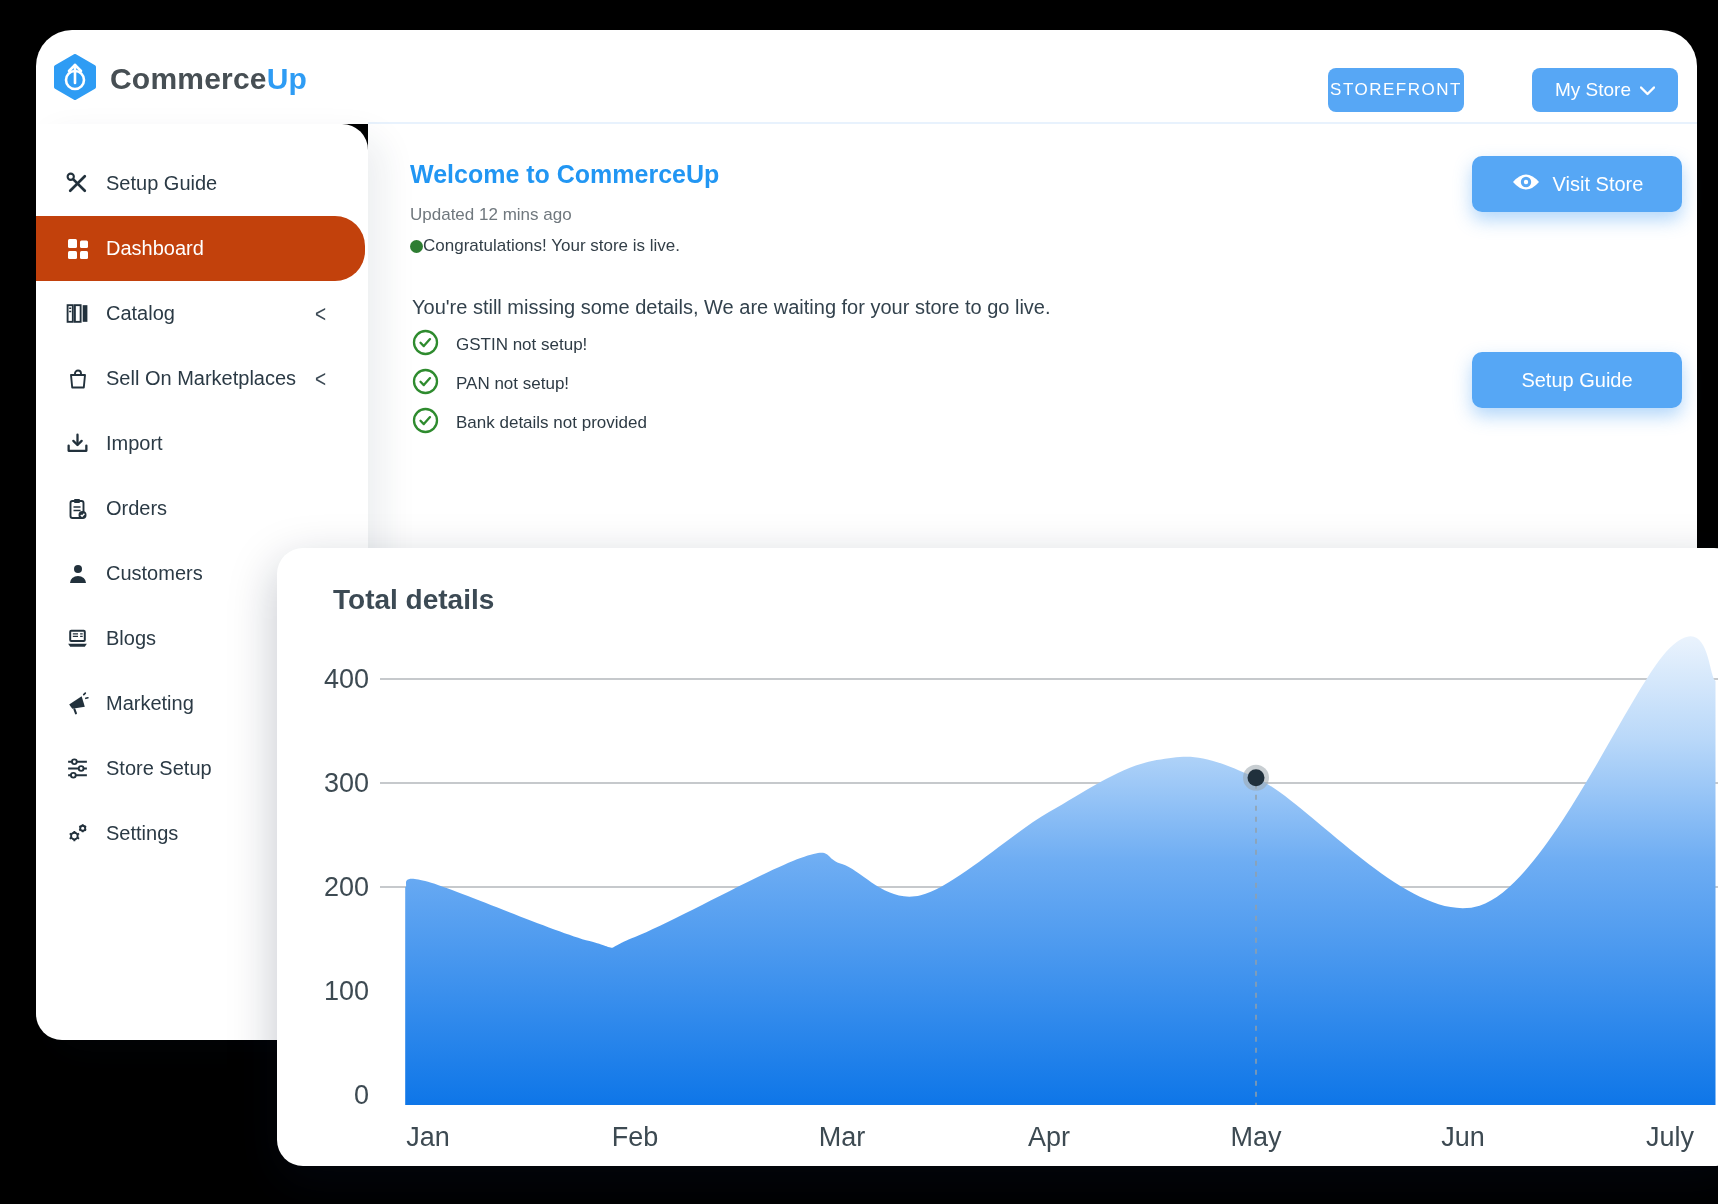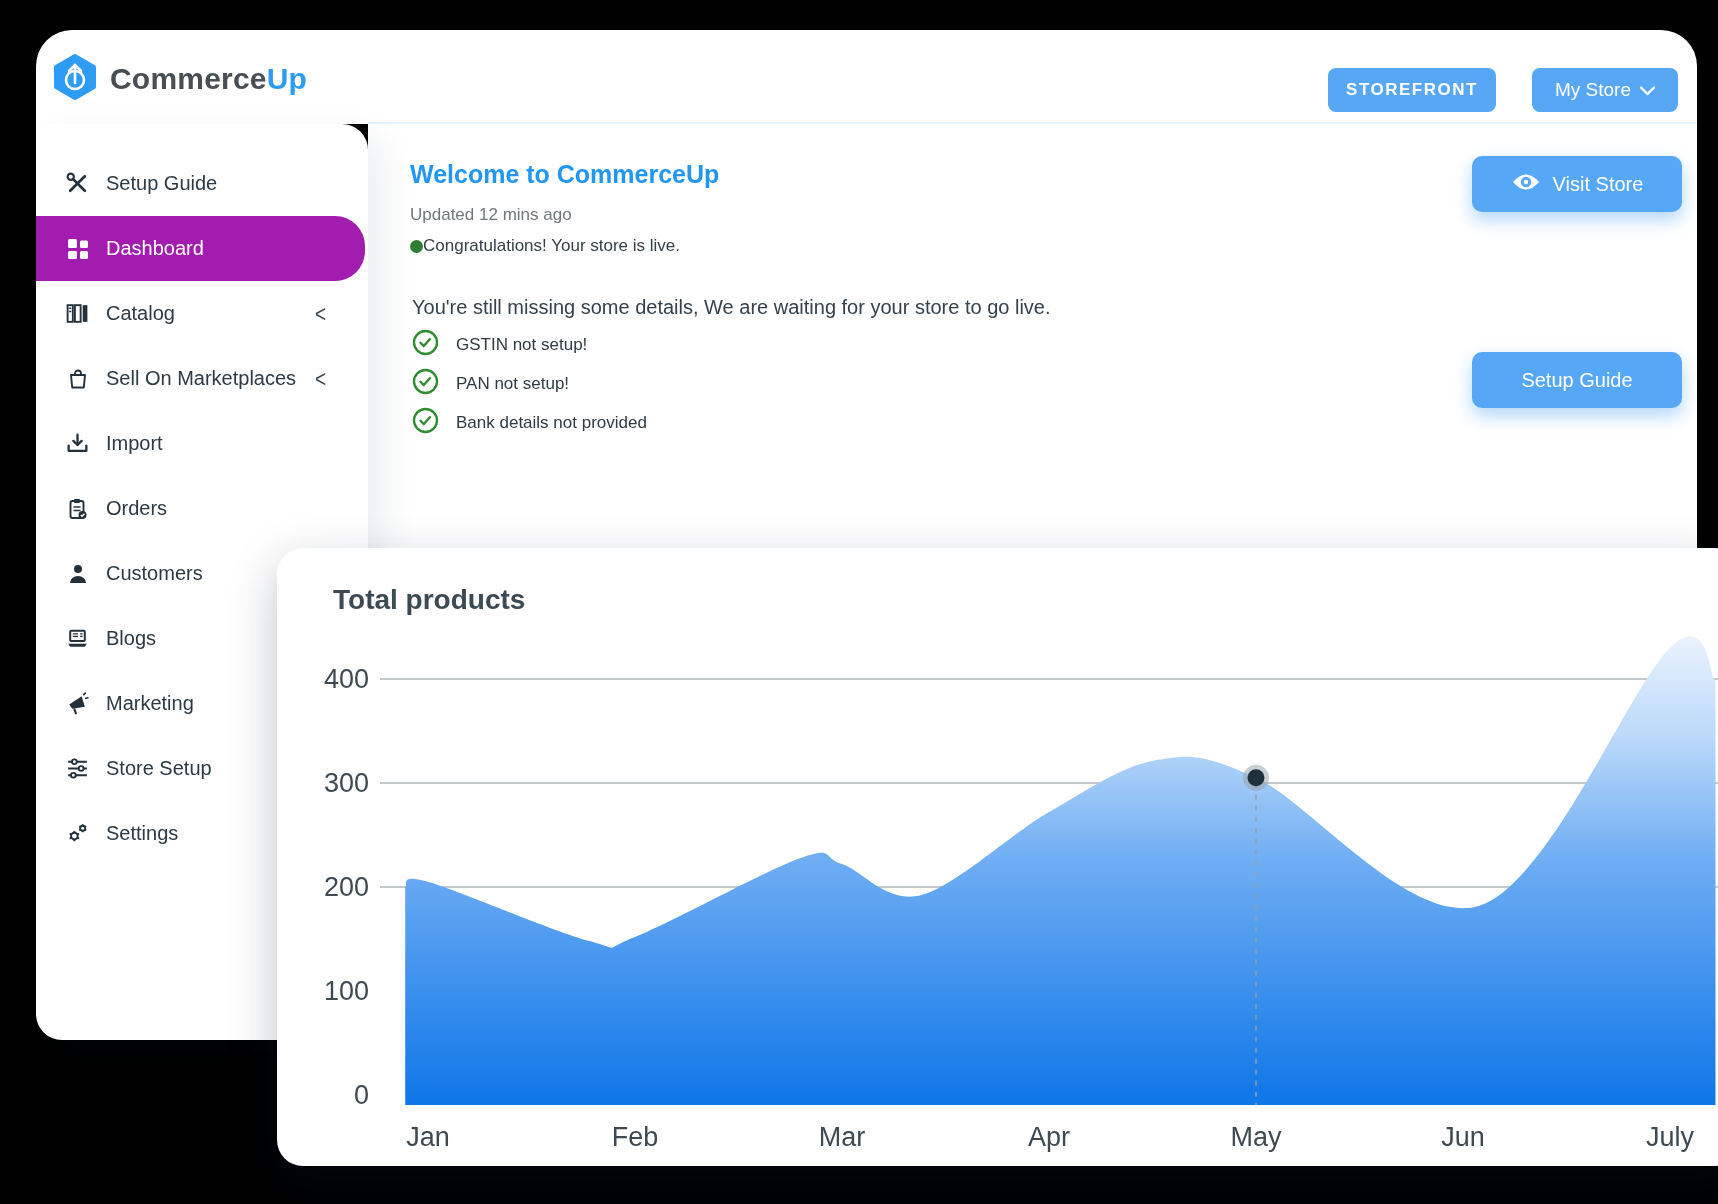--- a/index.html
+++ b/index.html
@@ -16,21 +16,21 @@
               background:#fff; border-radius:0 26px 26px 26px;
               box-shadow:16px 12px 34px rgba(25,45,75,.08); padding-top:27px; }
 
   
   .logo-row { position:absolute; left:52px; top:54px; display:flex; align-items:center; gap:12px; }
   .brand { font-size:30px; font-weight:bold; color:#474f54; letter-spacing:.2px; }
   .brand .up { color:#2e9cf4; }
   .btn-top { position:absolute; top:68px; height:44px; background:#57a7f5; color:#fff;
              border-radius:8px; display:flex; align-items:center; justify-content:center;
              border:none; cursor:pointer; font-family:inherit; }
-  #storefront-btn { left:1328px; width:168px; font-size:17px; letter-spacing:1.5px;font-weight:bold; }
+  #storefront-btn { left:1328px; width:136px; font-size:17px; letter-spacing:1.5px; }
   #mystore-btn    { left:1532px; width:146px; font-size:19px; gap:9px; }
 
   
   .welcome { position:absolute; left:410px; top:160px; }
   .welcome-title { font-size:25px; font-weight:600; color:#2196f3; }
   .updated { margin-top:16px; font-size:17px; color:#70787e; }
   .live-row { margin-top:11px; display:flex; align-items:center; gap:0;
               font-size:17px; color:#333f48; font-weight:500; }
   .live-dot { width:13px; height:13px; border-radius:50%; background:#2e7d32; }
   .missing { position:absolute; left:412px; top:296px; font-size:20px;
@@ -46,21 +46,21 @@
   #setup-guide-btn { top:352px; }
 
   
   .side-item { height:65px; display:flex; align-items:center; padding-left:28px;
                cursor:pointer; color:#2b3a45; }
   .side-item .s-icon { width:27px; height:27px; display:flex; align-items:center;
                        justify-content:center; margin-right:15px; flex:0 0 27px; }
   .side-item .s-label { font-size:20px; font-weight:500; }
   .side-item .s-chev { margin-left:auto; margin-right:42px; font-size:19px; color:#3c4a55;
                        transform:scaleY(1.3); }
-  .side-item.active { background:#a21caf; width:329px; border-radius:0 30px 30px 0; color:#fff; }
+  .side-item.active { background:#c2410c; width:329px; border-radius:0 30px 30px 0; color:#fff; }
   .side-item.active .s-label { color:#fff; }
   .side-item svg .ink { stroke:#22313c; }
   .side-item svg .fill-ink { fill:#22313c; }
   .side-item.active svg .fill-ink { fill:#fff; }
 
   
   .chart-card { position:absolute; left:277px; top:548px; width:1463px; height:618px;
                 background:#fff; border-radius:26px; box-shadow:0 16px 48px rgba(10,25,50,.25); }
   .chart-title { position:absolute; left:56px; top:36px; font-size:28px; font-weight:600;
                  color:#3c4a54; }
@@ -255,21 +255,21 @@
       <path d="M2 10 Q15 -5 28 10 Q15 25 2 10 Z" fill="#fff"></path>
       <circle cx="15" cy="10" r="5.2" fill="#56a7f5"></circle>
       <circle cx="15" cy="10" r="2.2" fill="#fff"></circle>
     </svg>
   </span>
   <span>Visit Store</span>
 </button>
 <button class="btn-action" id="setup-guide-btn">Setup Guide</button>
 
 <div class="chart-card">
-  <div class="chart-title">Total products</div>
+  <div class="chart-title">Total details</div>
   <svg class="chart-svg" id="chart-svg" width="1441" height="618" viewBox="0 0 1441 618">
     <defs>
       <linearGradient id="areaGrad" x1="0" y1="0" x2="0" y2="1">
           <stop offset="0%" stop-color="#eaf3fd"></stop>
           <stop offset="22%" stop-color="#b9d8f9"></stop>
           <stop offset="48%" stop-color="#6eadf3"></stop>
           <stop offset="100%" stop-color="#0e76e8"></stop>
         </linearGradient>
     </defs>
     <g id="grid-g">

